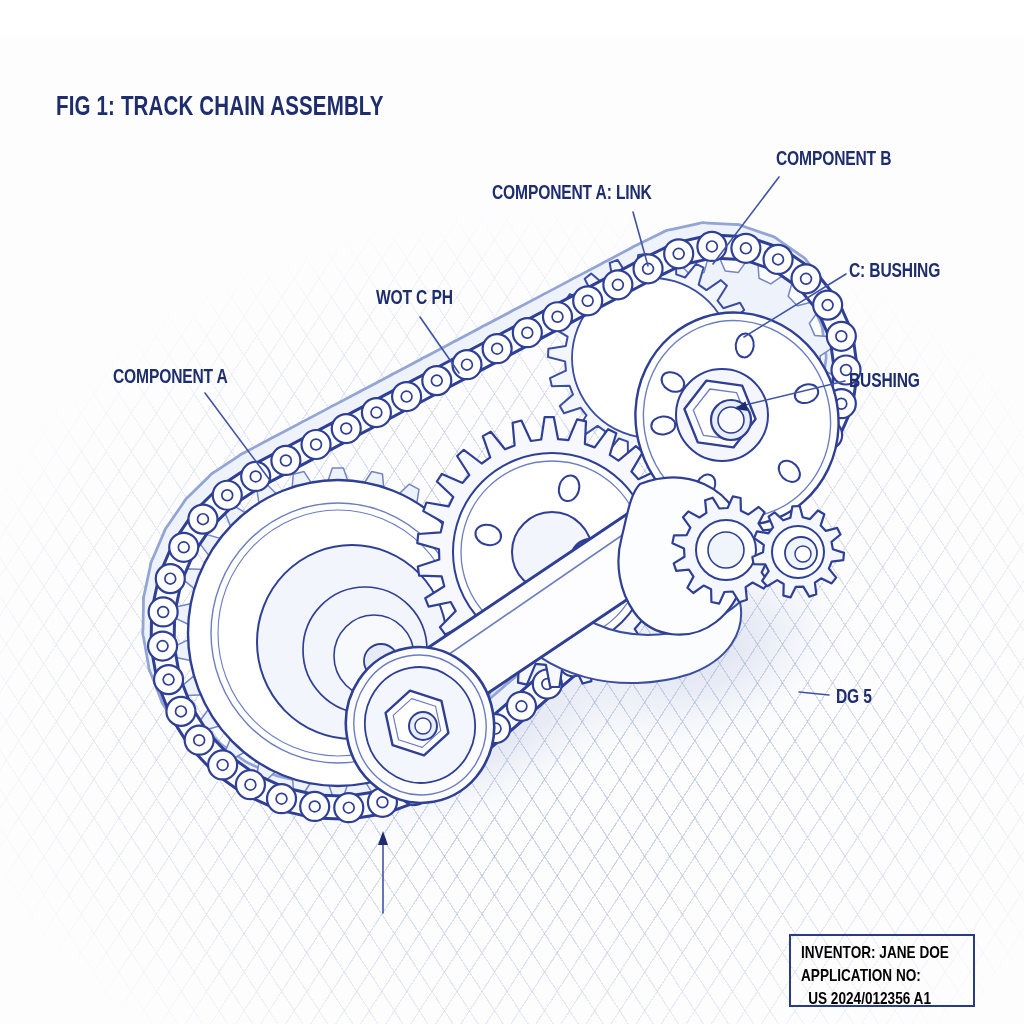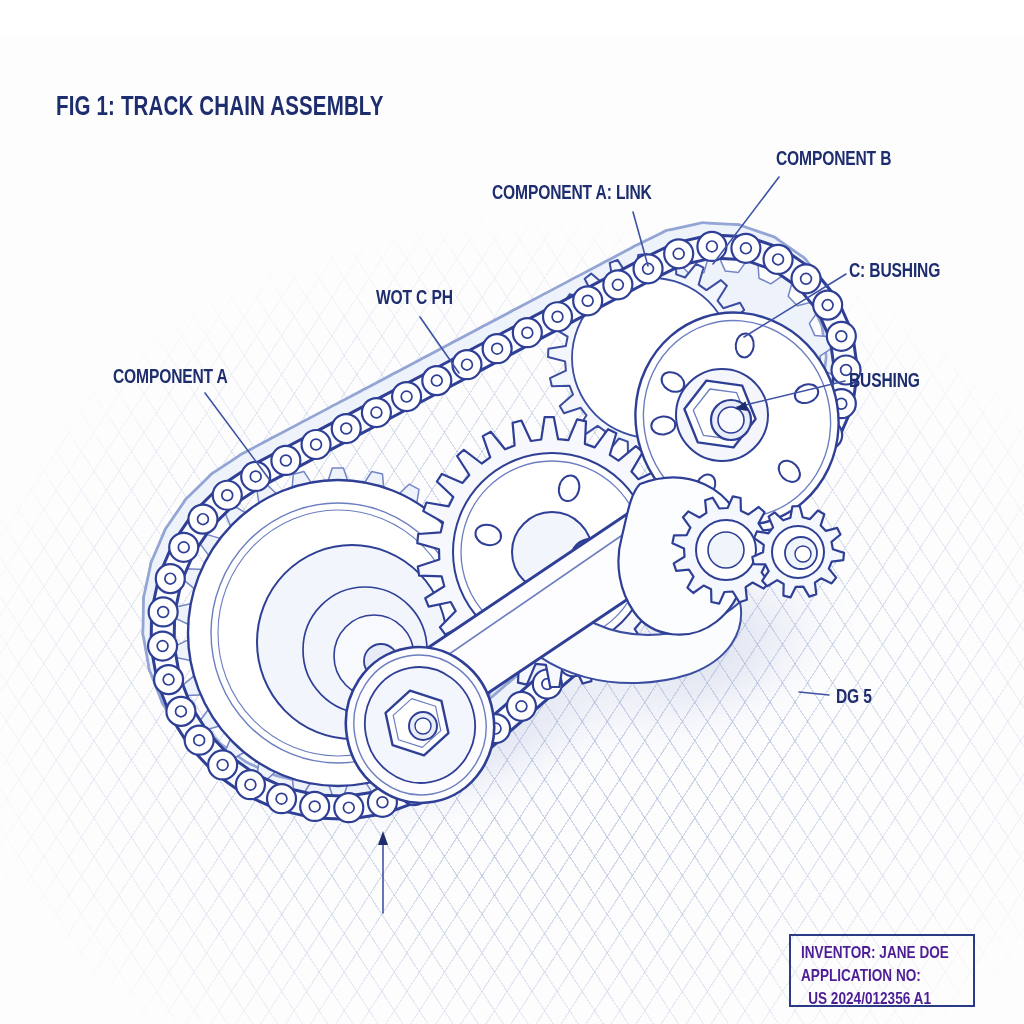--- a/index.html
+++ b/index.html
@@ -23,21 +23,21 @@
        letter-spacing:-.2px;white-space:nowrap;transform:scaleX(.78);transform-origin:left top;}
   #page-title{left:56px;top:55px;font-size:27px;transform:scaleX(.76);letter-spacing:.2px;}
   #lbl-component-b{left:776px;top:111px;}
   #lbl-component-a-link{left:492px;top:145px;}
   #lbl-c-bushing{left:849px;top:223px;}
   #lbl-wot-c-ph{left:376px;top:250px;}
   #lbl-component-a{left:113px;top:329px;}
   #lbl-bushing{left:849px;top:333px;}
   #lbl-dg-5{left:836px;top:649px;}
   #title-block{position:absolute;left:789px;top:898px;width:186px;height:73px;
-    border:2px solid #2a3a86;color:#4c1d95;font-weight:700;font-size:17px;line-height:1.36;
+    border:2px solid #2a3a86;color:#000000;font-weight:700;font-size:17px;line-height:1.36;
     padding:5px 0 0 10px;box-sizing:border-box;}
   #title-block .tbl-line{transform:scaleX(.8);transform-origin:left top;white-space:nowrap;}
   #title-block .indent{padding-left:9px;}
 </style>
 </head>
 <body>
 
 <div id="page">
   <div id="grid"></div>
   <div id="shadow1" class="shadow"></div>

